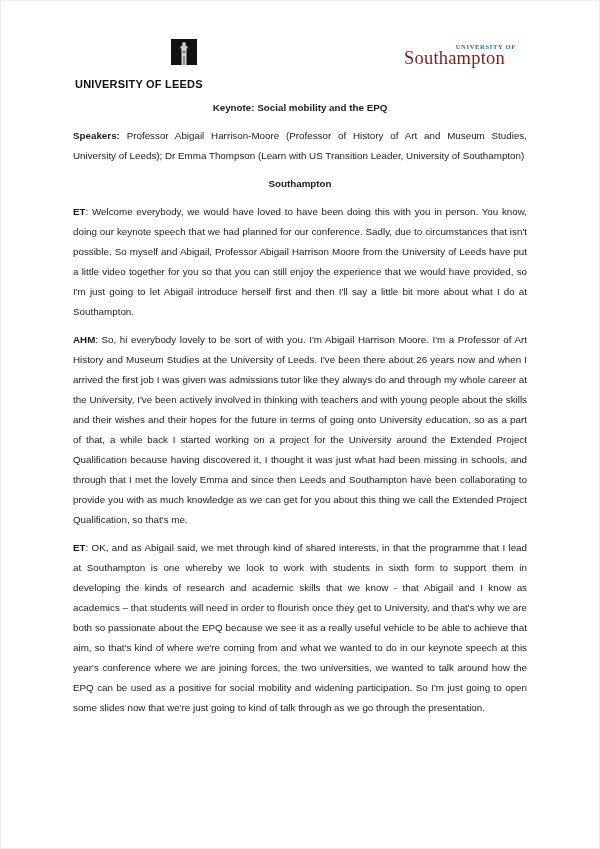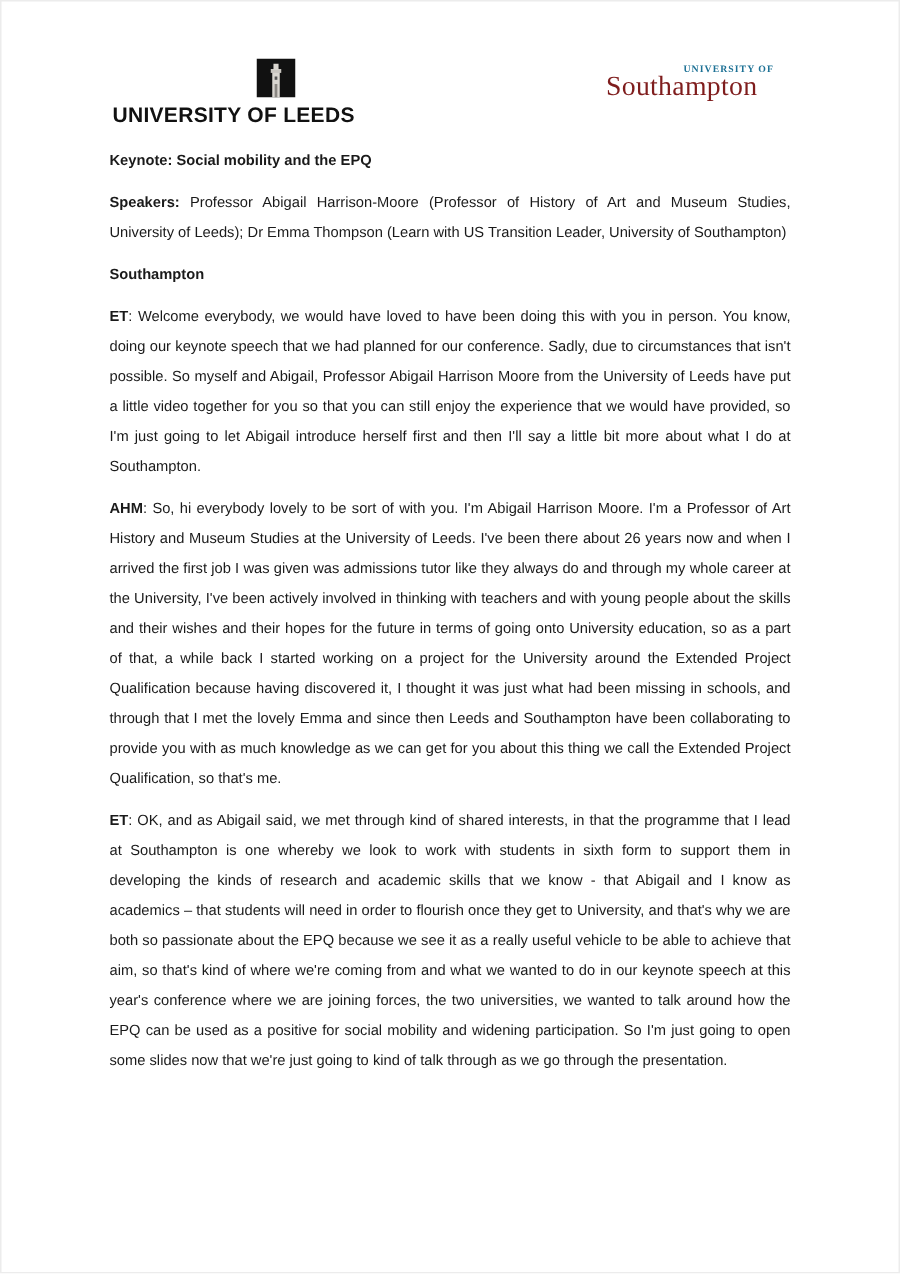--- a/index.html
+++ b/index.html
@@ -21,22 +21,22 @@
     left: 74px;
     top: 38px;
     width: 122px;
   }
   .leeds-square {
     display: block;
     margin-left: auto;
     margin-right: 0;
   }
   .leeds-wordmark {
-    margin-top: 3px;
-    font-size: 14px;
+    margin-top: 13px;
+    font-size: 11px;
     font-weight: 700;
     letter-spacing: 0.2px;
     color: #111111;
     white-space: nowrap;
   }
 
   .soton-logo {
     position: absolute;
     left: 403px;
     top: 42px;
@@ -70,21 +70,21 @@
     right: 72px;
     top: 97px;
     font-size: 9.8px;
     line-height: 20px;
   }
   .content h1, .content h2 {
     font-size: 9.8px;
     line-height: 20px;
     font-weight: 700;
     margin: 0 0 8px 0;
-    text-align: left;
+    text-align: center;
   }
   .content p {
     margin: 0 0 8px 0;
     text-align: justify;
   }
   .content p .spk { font-weight: 700; }
 </style>
 </head>
 <body>
 

